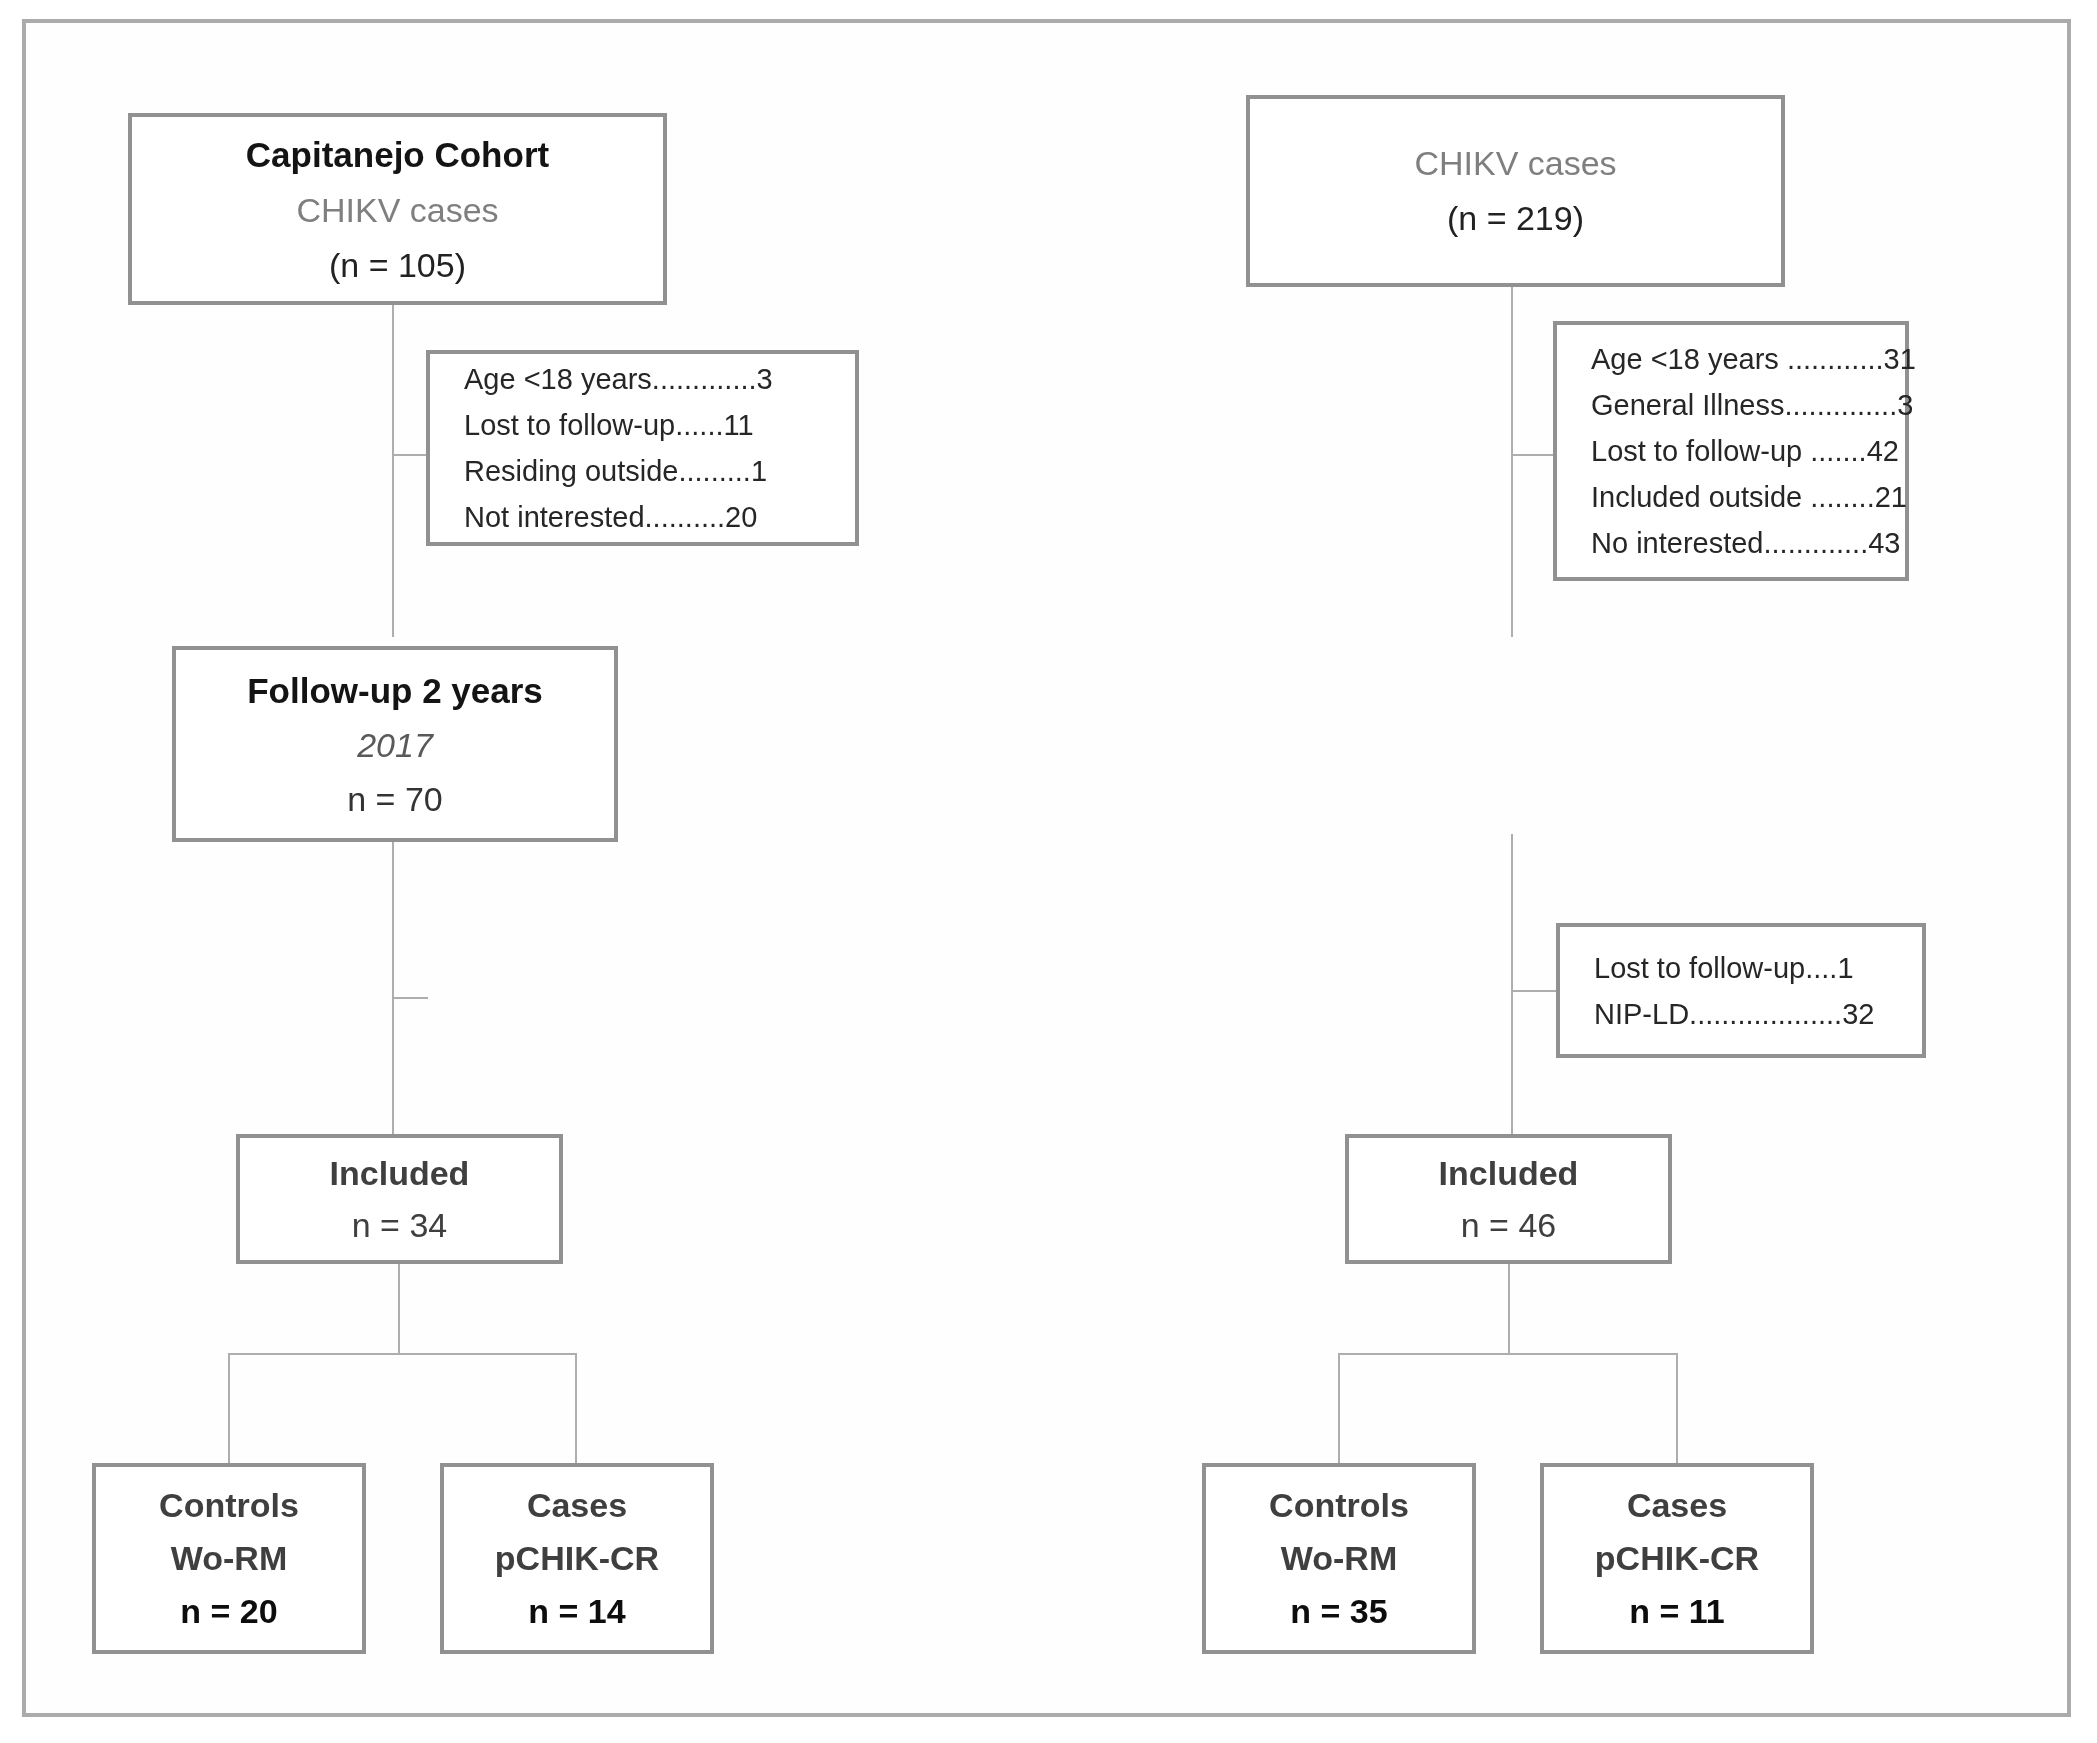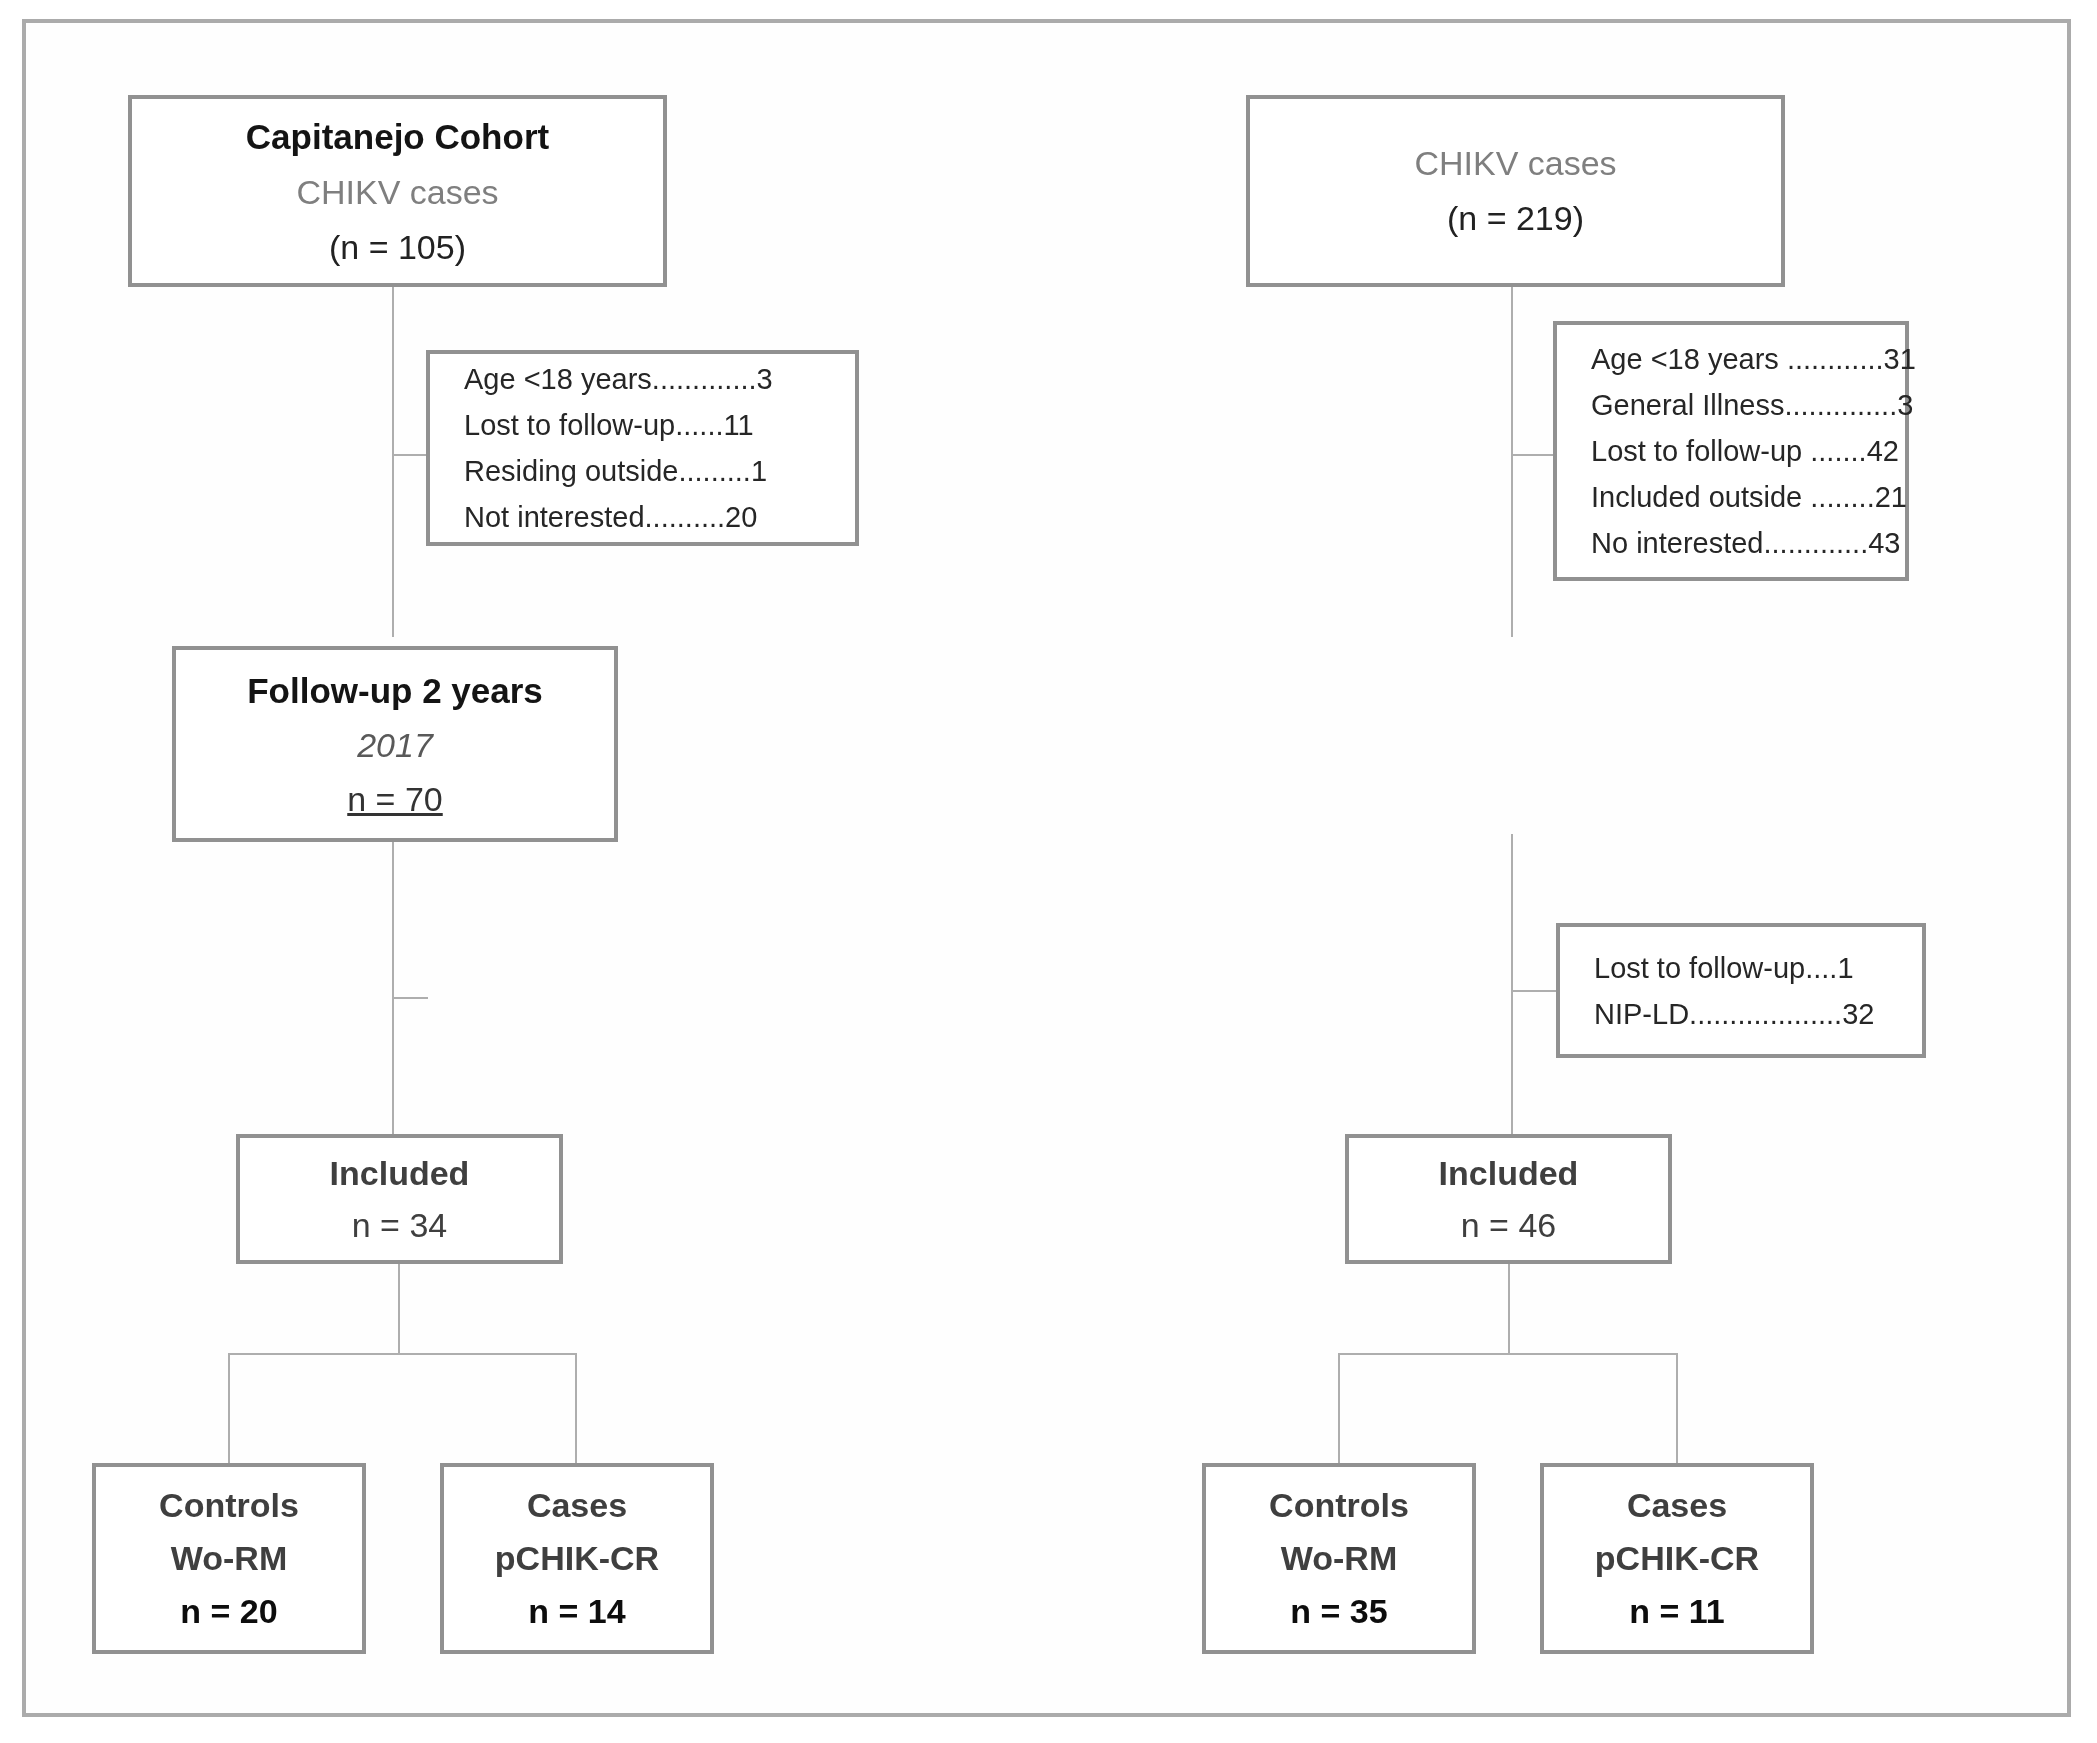--- a/index.html
+++ b/index.html
@@ -36,21 +36,21 @@
     display:flex;flex-direction:column;
     align-items:center;justify-content:center;
   }
   .box.left-align{align-items:flex-start;padding-left:34px;padding-right:14.4px;}
   .cohort-title{font-size:35px;font-weight:bold;color:var(--title-text);line-height:58px;}
   .cohort-subtitle{font-size:34px;color:var(--muted-text);line-height:53px;}
   .cohort-n{font-size:34px;color:#222222;line-height:56px;}
   .excl-line{font-size:29px;color:var(--body-text);line-height:46px;white-space:nowrap;}
   .fu-title{font-size:35px;font-weight:bold;color:var(--title-text);line-height:58px;}
   .fu-year{font-size:34px;font-style:italic;color:var(--year-text);line-height:51px;}
-  .fu-n{font-size:34px;color:#333333;line-height:56px;text-decoration:underline;}
+  .fu-n{font-size:34px;color:#333333;line-height:56px;}
   .inc-title{font-size:34px;font-weight:bold;color:var(--group-text);line-height:53px;}
   .inc-n{font-size:34px;color:var(--group-text);line-height:51px;}
   .grp-line{font-size:34px;font-weight:bold;color:var(--group-text);line-height:53px;}
   .grp-n{font-size:34px;font-weight:bold;color:var(--n-bold-text);line-height:53px;}
   .line-v{position:absolute;width:2.4px;background:var(--connector);}
   .line-h{position:absolute;height:2.4px;background:var(--connector);}
 </style>
 </head>
 <body>
 
@@ -59,21 +59,21 @@
 
   <div class="line-v" style="left:392px;top:287px;height:350px;"></div>
   <div class="line-h" style="left:394px;top:454px;width:34px;"></div>
   <div class="line-v" style="left:392px;top:834px;height:301px;"></div>
   <div class="line-h" style="left:394px;top:997px;width:34px;"></div>
   <div class="line-v" style="left:398px;top:1264px;height:89px;"></div>
   <div class="line-h" style="left:228px;top:1353px;width:349px;"></div>
   <div class="line-v" style="left:228px;top:1353px;height:110px;"></div>
   <div class="line-v" style="left:575px;top:1353px;height:110px;"></div>
 
-  <div class="box" style="left:128px;top:95px;width:539px;height:192px;">
+  <div class="box" style="left:128px;top:113px;width:539px;height:192px;">
     <div class="cohort-title">Capitanejo Cohort</div>
     <div class="cohort-subtitle">CHIKV cases</div>
     <div class="cohort-n">(n = 105)</div>
   </div>
 
   <div class="box left-align" style="left:426px;top:350px;width:433px;height:196px;">
     <div class="excl-line">Age &lt;18 years.............3</div>
     <div class="excl-line">Lost to follow-up......11</div>
     <div class="excl-line">Residing outside.........1</div>
     <div class="excl-line">Not interested..........20</div>

